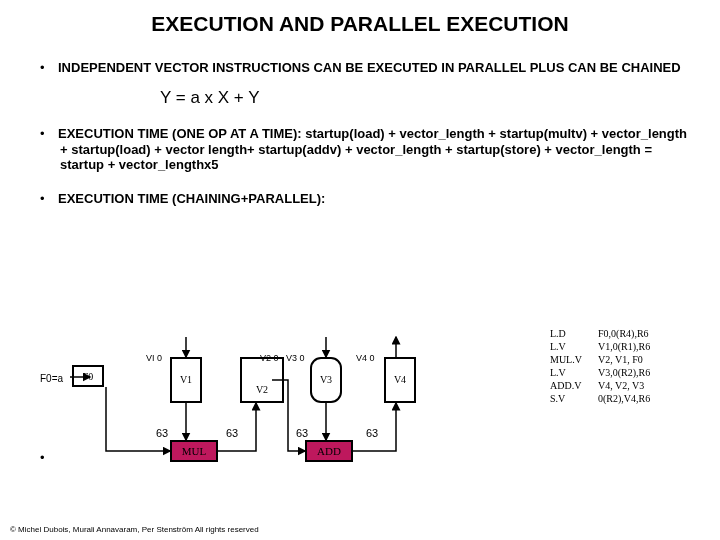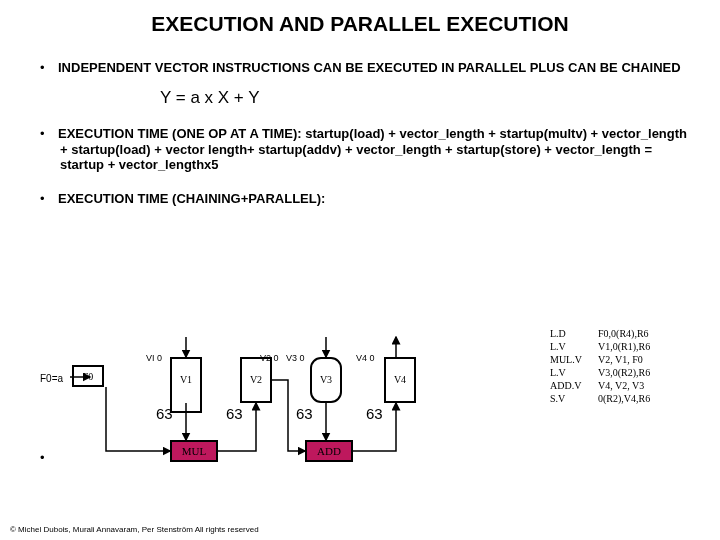--- a/index.html
+++ b/index.html
@@ -64,21 +64,21 @@
   .fbox {
     position: absolute;
     border: 2px solid #000;
     font-size: 10px;
     text-align: center;
     line-height: 20px;
     background: #fff;
   }
   .f0lbl { position:absolute; font-family: Arial, sans-serif; font-size: 10px; }
   .vlbl { position:absolute; font-family: Arial, sans-serif; font-size: 9px; }
-  .six { position:absolute; font-family: Arial, sans-serif; font-size: 15px; }
+  .six { position:absolute; font-family: Arial, sans-serif; font-size: 11px; margin-top: 22px; }
   .mul { position:absolute; border:2px solid #000; font-size:11px; text-align:center; line-height:18px; background:#be185d; }
   svg.wires { position:absolute; left:0; top:0; width:640px; height:170px; pointer-events:none; }
   .instr {
     position: absolute;
     font-family: Liberation Serif, serif;
     font-size: 10px;
     line-height: 13px;
     margin-left: 40px;
   }
   .instr .op { display:inline-block; width:48px; }
@@ -116,22 +116,22 @@
   <div class="b">
     <span class="dot">•</span><span class="bold">EXECUTION TIME (CHAINING+PARALLEL):</span><br>
   </div>
 </div>
 
 <div class="diagram">
 
   <div class="f0lbl" style="left:0; top:58px;">F0=a</div>
 
   <div class="fbox" style="left:32px; top:50px; width:32px; height:22px;">F0</div>
-  <div class="fbox" style="left:130px; top:42px; width:32px; height:56px; line-height:14px; padding-top:14px;">V1</div>
-  <div class="fbox" style="left:200px; top:42px; width:32px; height:46px; line-height:14px; padding-top:14px;">V2</div>
+  <div class="fbox" style="left:130px; top:42px; width:32px; height:46px; line-height:14px; padding-top:14px;">V1</div>
+  <div class="fbox" style="left:200px; top:42px; width:44px; height:46px; line-height:14px; padding-top:24px;">V2</div>
   <div class="fbox" style="left:270px; top:42px; width:32px; height:46px; line-height:14px; padding-top:14px;border-radius:11px;">V3</div>
   <div class="fbox" style="left:344px; top:42px; width:32px; height:46px; line-height:14px; padding-top:14px;">V4</div>
 
   <div class="vlbl" style="left:106px; top:38px;">VI 0</div>
   <div class="vlbl" style="left:176px; top:38px;margin-left:44px;">V2 0</div>
   <div class="vlbl" style="left:246px; top:38px;">V3 0</div>
   <div class="vlbl" style="left:316px; top:38px;">V4 0</div>
 
   <div class="six" style="left:116px; top:90px;">63</div>
   <div class="six" style="left:186px; top:90px;">63</div>

